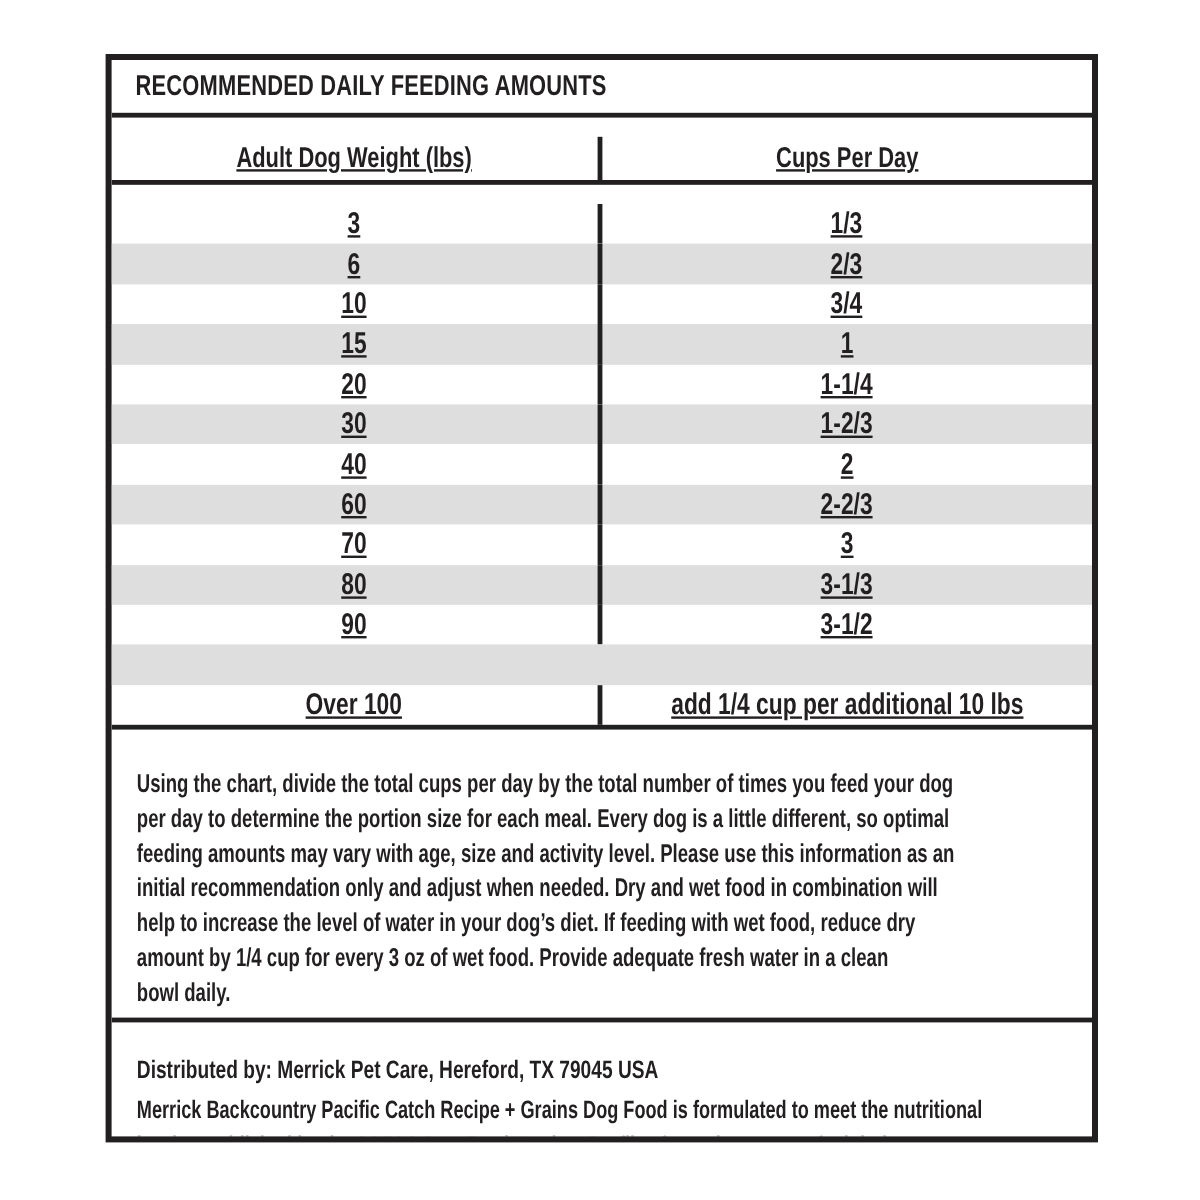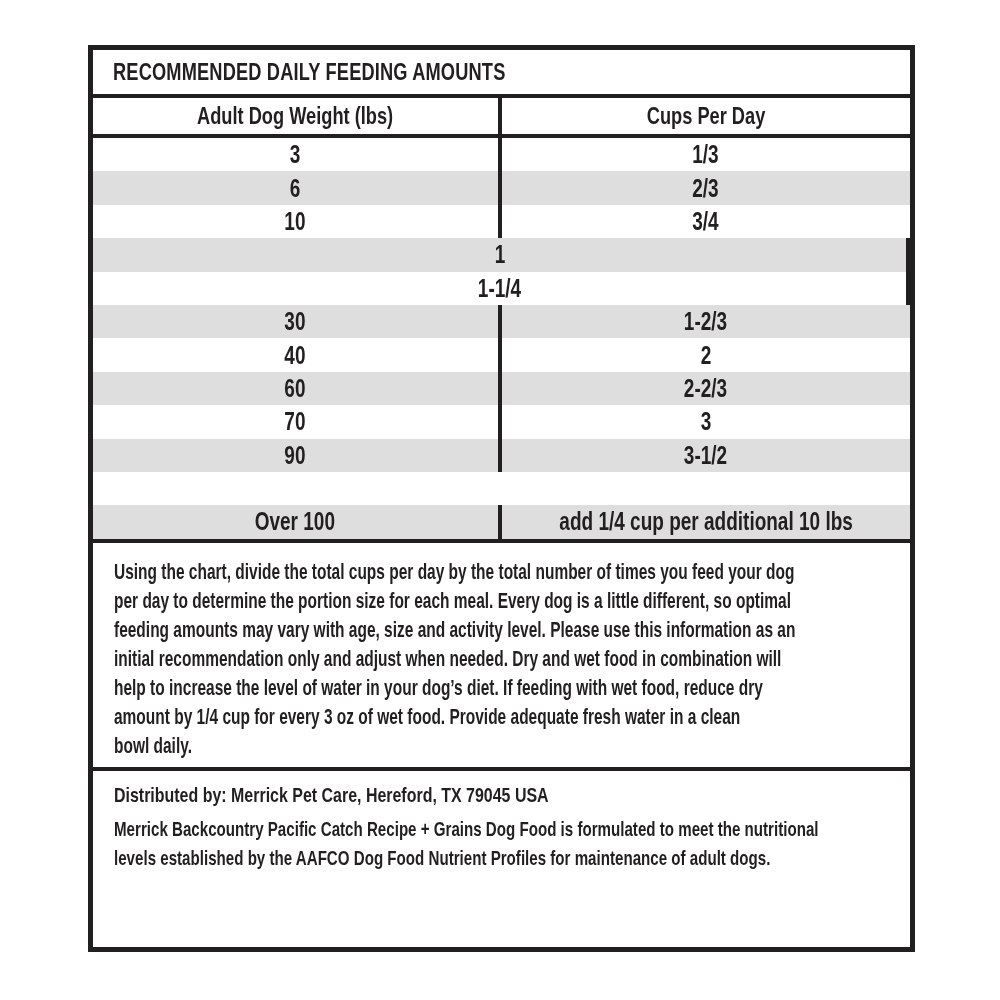--- a/index.html
+++ b/index.html
@@ -17,20 +17,21 @@
     left: 88px;
     top: 45px;
     width: 827px;
     height: 907px;
     box-sizing: border-box;
     border: 5px solid #221f20;
     display: flex;
     flex-direction: column;
     background: #ffffff;
     overflow: hidden;
+    gap: 16px;
   }
   
   .cx {
     display: inline-block;
     transform: scaleX(0.76);
     transform-origin: center;
     white-space: nowrap;
   }
   .cx-left {
     display: inline-block;
@@ -62,20 +63,21 @@
     border-bottom: 4px solid #221f20;
     font-weight: 700;
     font-size: 24px;
   }
   .header-row .cell, .data-row .cell {
     flex: 1 1 50%;
     display: flex;
     align-items: center;
     justify-content: center;
     box-sizing: border-box;
+    text-decoration: underline;
   }
   .header-row .cell:first-child, .data-row .cell:first-child {
     border-right: 4px solid #221f20;
   }
   .data-rows {
     flex: none;
     display: flex;
     flex-direction: column;
     border-bottom: 4px solid #221f20;
   }
@@ -161,25 +163,31 @@
     <div class="data-row">
       <div class="cell">
           <span class="cx">10</span>
         </div>
       <div class="cell">
           <span class="cx">3/4</span>
         </div>
     </div>
     <div class="data-row">
       <div class="cell">
+          <span class="cx">15</span>
+        </div>
+      <div class="cell">
           <span class="cx">1</span>
         </div>
     </div>
     <div class="data-row">
       <div class="cell">
+          <span class="cx">20</span>
+        </div>
+      <div class="cell">
           <span class="cx">1-1/4</span>
         </div>
     </div>
     <div class="data-row">
       <div class="cell">
           <span class="cx">30</span>
         </div>
       <div class="cell">
           <span class="cx">1-2/3</span>
         </div>
@@ -199,20 +207,28 @@
       <div class="cell">
           <span class="cx">2-2/3</span>
         </div>
     </div>
     <div class="data-row">
       <div class="cell">
           <span class="cx">70</span>
         </div>
       <div class="cell">
           <span class="cx">3</span>
+        </div>
+    </div>
+    <div class="data-row">
+      <div class="cell">
+          <span class="cx">80</span>
+        </div>
+      <div class="cell">
+          <span class="cx">3-1/3</span>
         </div>
     </div>
     <div class="data-row">
       <div class="cell">
           <span class="cx">90</span>
         </div>
       <div class="cell">
           <span class="cx">3-1/2</span>
         </div>
     </div>

